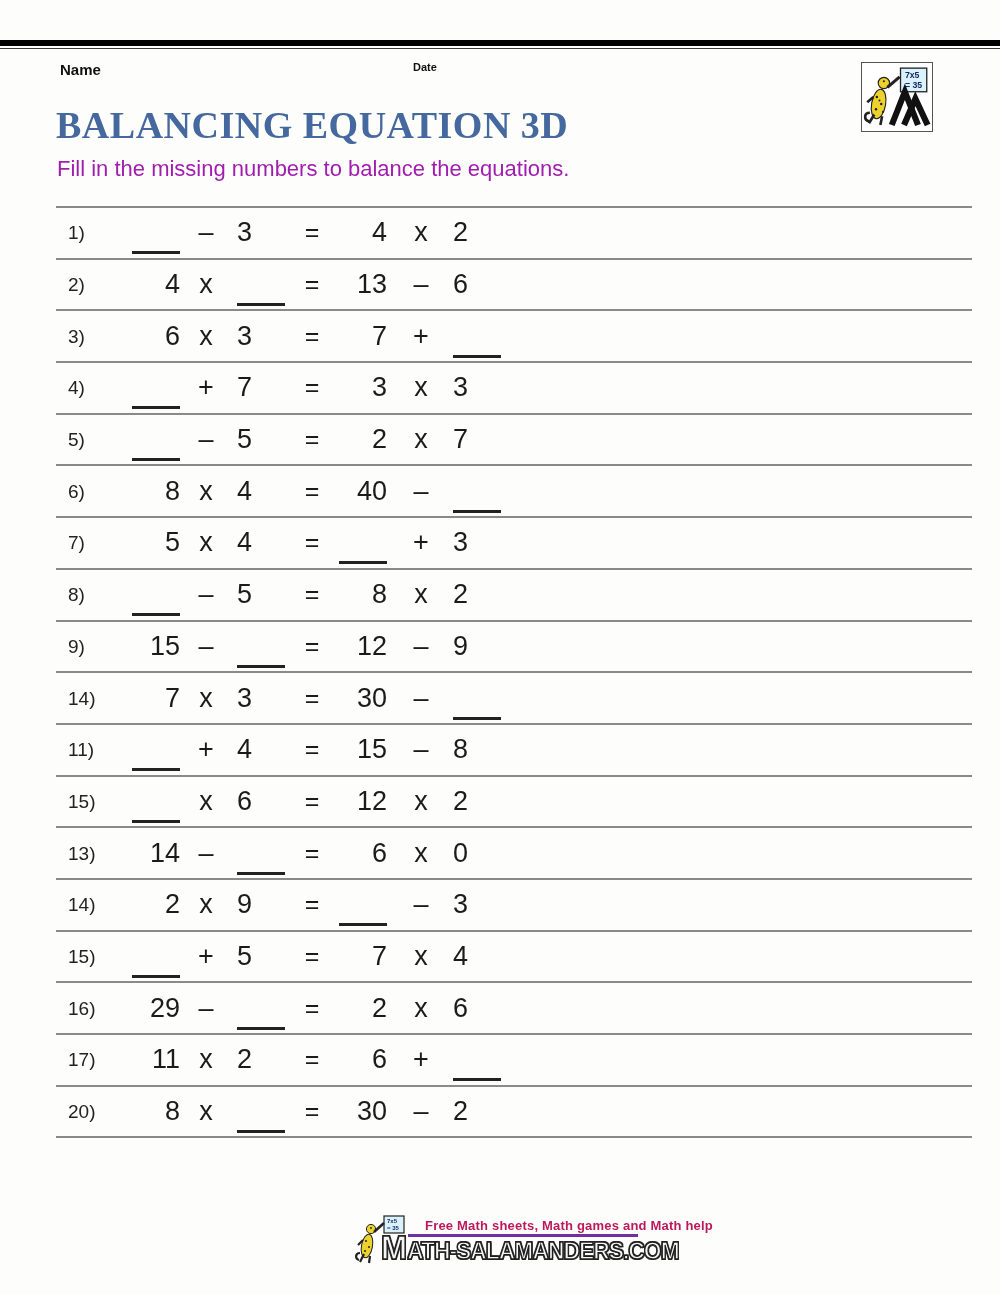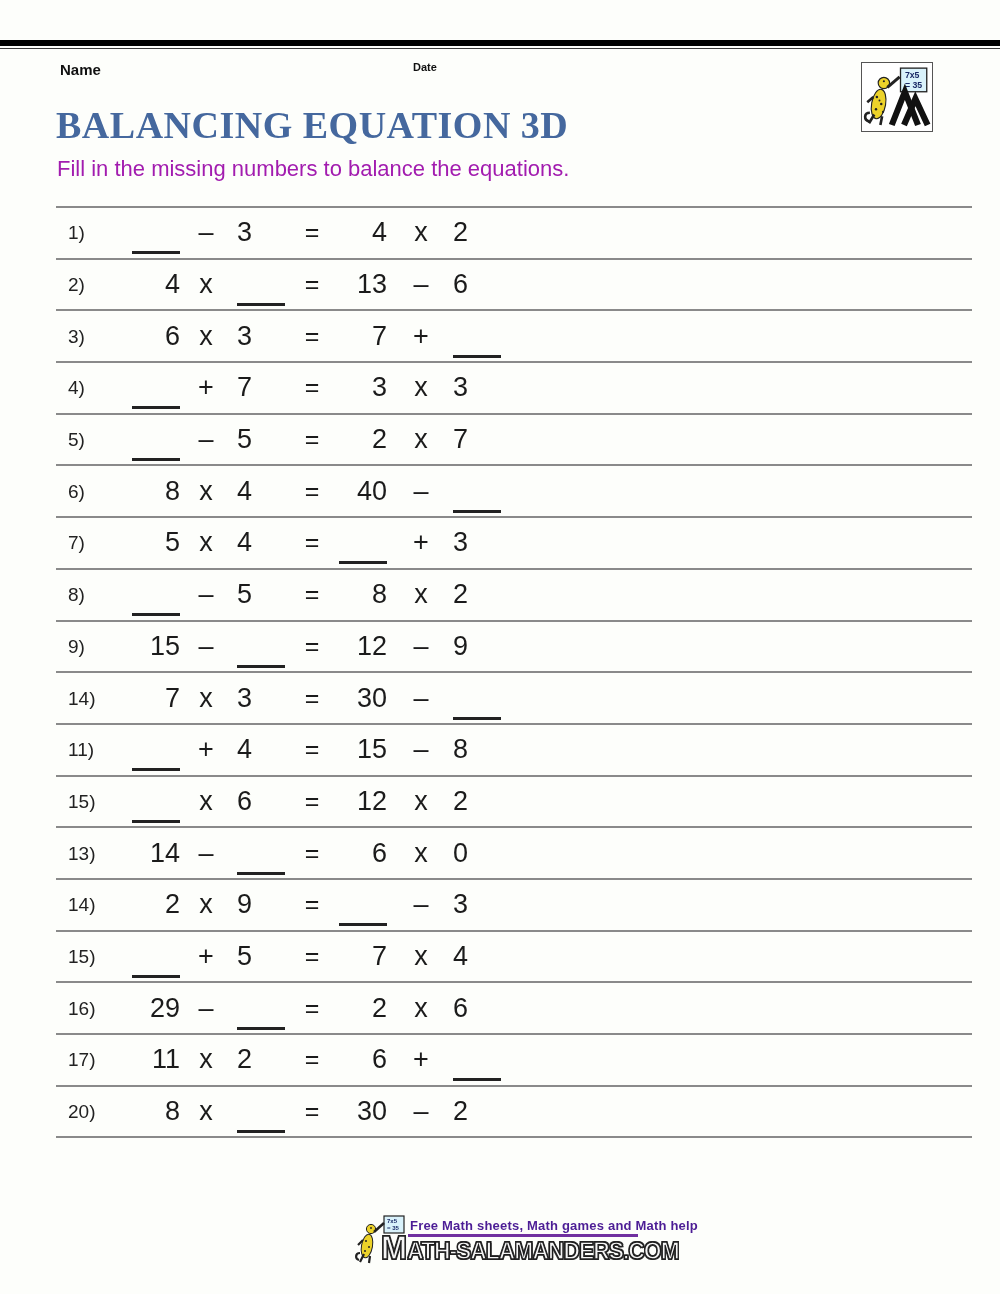--- a/index.html
+++ b/index.html
@@ -53,22 +53,22 @@
   .c-c{text-align:right;padding-right:4px;}
   .c-d{padding-left:2px;}
   .blank{
     display:inline-block;width:48px;height:3px;
     background:#222;position:relative;top:13px;
   }
 
   
   .footer-icon{position:absolute;left:354px;top:1214px;}
   .footer-tagline{
-    position:absolute;left:410px;top:1218px;
-    font-size:13px;font-weight:bold;color:#4c1d95;letter-spacing:.2px;
+    position:absolute;left:425px;top:1218px;
+    font-size:13px;font-weight:bold;color:#be185d;letter-spacing:.2px;
   }
   .footer-rule{position:absolute;left:408px;top:1234px;width:230px;height:3px;background:var(--purple,#7030a0);}
   .footer-site{
     position:absolute;left:381px;top:1235px;
     font-weight:bold;color:#f5f5f5;
     -webkit-text-stroke:1.3px #1c1c1c;
     text-shadow:1px 1px 0 #333,-1px -1px 0 #333,1px -1px 0 #333,-1px 1px 0 #333;
     white-space:nowrap;transform:scaleX(.95);transform-origin:left;
   }
   .footer-site .m{font-size:33px;line-height:26px;}

